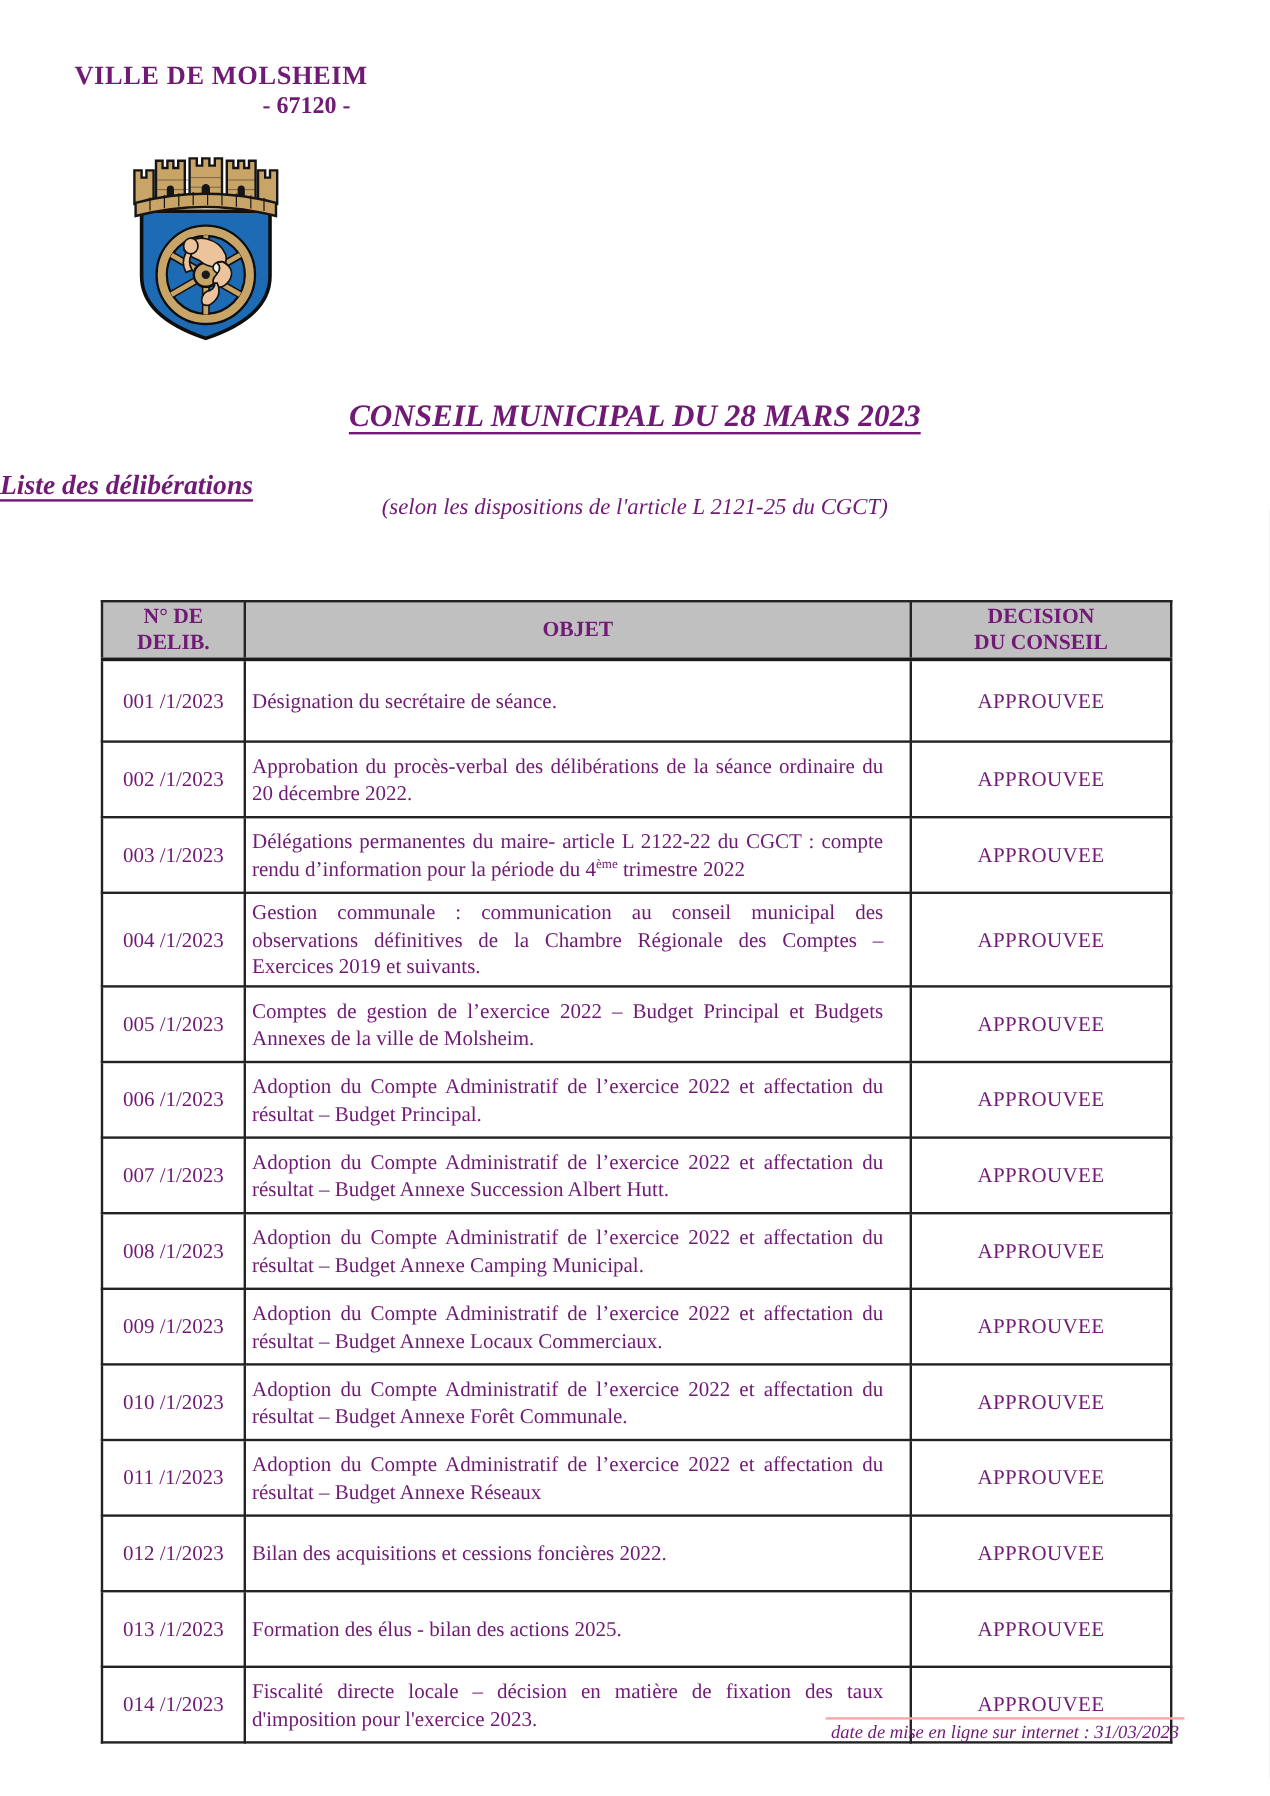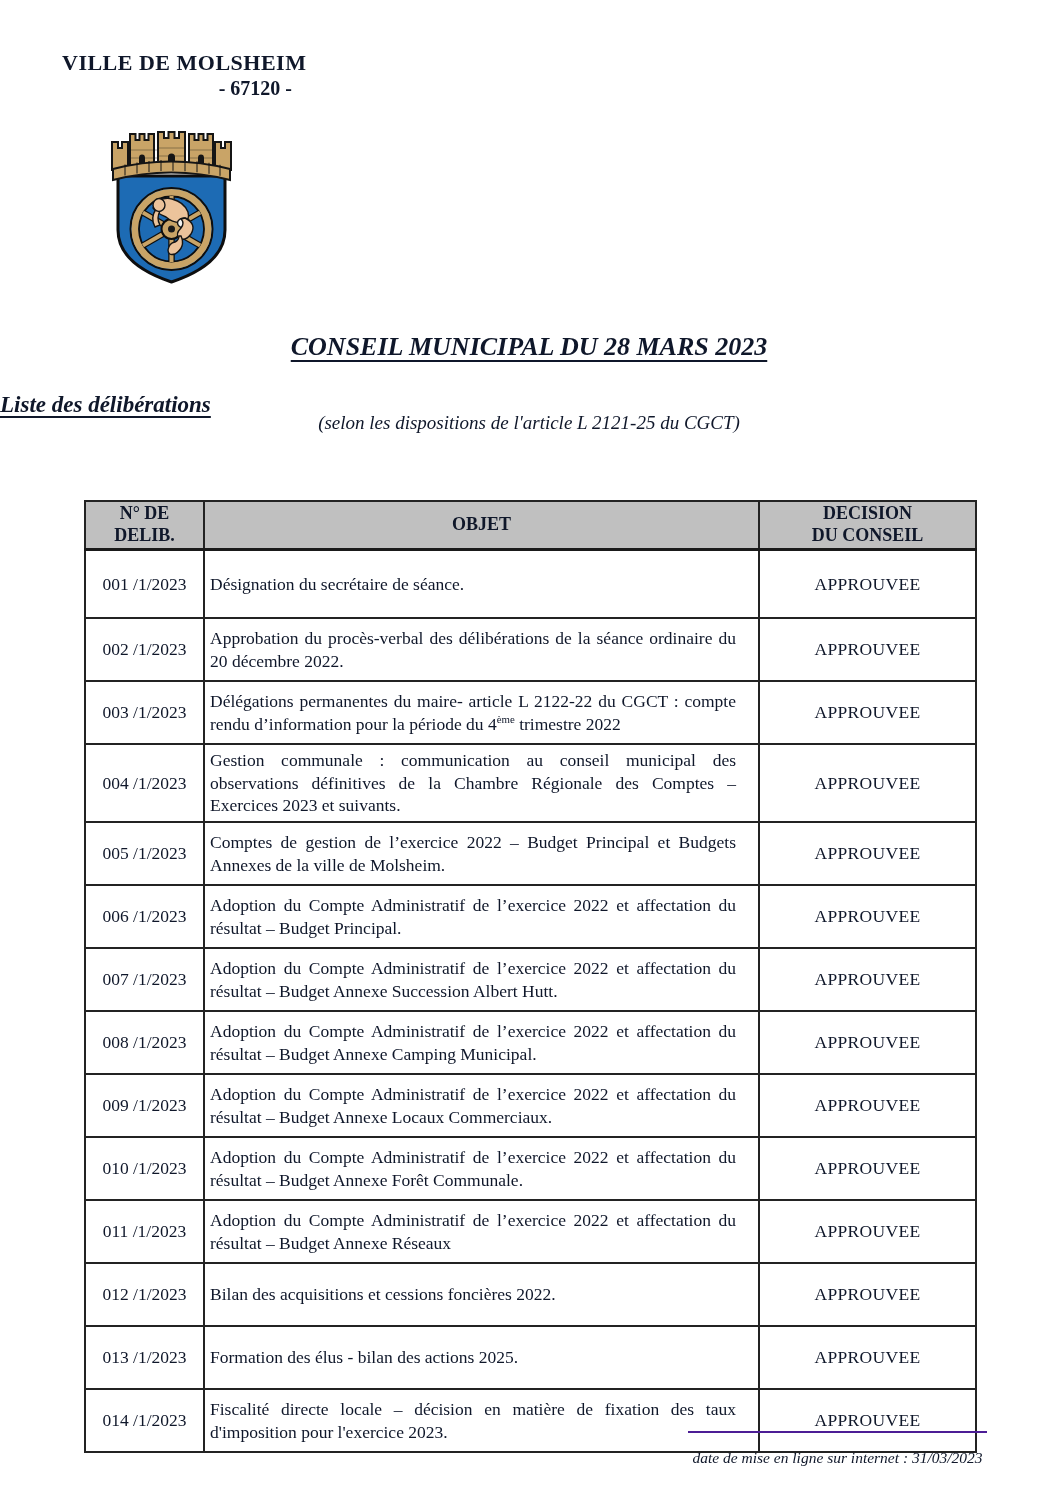--- a/index.html
+++ b/index.html
@@ -2,21 +2,21 @@
 <html lang="fr"><head>
 <meta charset="utf-8">
 <style>
   html,body{margin:0;padding:0;background:#e8e8e8;}
   .page{
     position:relative;
     width:1058px;height:1497px;
     margin:0 auto;
     background:#ffffff;
     font-family:"Liberation Serif","DejaVu Serif",serif;
-    color:#0f172a;
+    color:#701a75;
     overflow:hidden;
   }
   .city-name{
     position:absolute;left:62px;top:50px;
     font-size:22px;font-weight:bold;letter-spacing:.5px;
   }
   .postal-code{
     position:absolute;left:62px;top:77px;width:230px;
     text-align:right;font-size:20px;font-weight:bold;
   }
@@ -75,22 +75,22 @@
   td.decision{letter-spacing:.3px;}
   td.objet{
     text-align:justify;
     padding:3px 22px 3px 5px;
     line-height:1.3;
   }
   td.objet sup{font-size:.62em;line-height:0;}
   .page-footer{
     position:absolute;top:1431px;right:71px;
     width:299px;
-    border-top:2px solid #4c1d95;
-    padding-top:16px;
+    border-top:2px solid #fca5a5;
+    padding-top:2px;
     text-align:center;
     font-size:15.5px;font-style:italic;
   }
 </style>
 </head>
 <body>
 
 <div class="page">
 
   <div class="city-name">VILLE DE MOLSHEIM</div>
@@ -197,21 +197,21 @@
         <td class="objet"><span>Approbation du procès-verbal des délibérations de la séance ordinaire du 20 décembre 2022.</span></td>
         <td class="decision">APPROUVEE</td>
       </tr>
       <tr>
         <td class="num">003 /1/2023</td>
         <td class="objet"><span>Délégations permanentes du maire- article L 2122-22 du CGCT : compte rendu d’information pour la période du 4</span><sup>ème</sup><span> trimestre 2022</span></td>
         <td class="decision">APPROUVEE</td>
       </tr>
       <tr>
         <td class="num">004 /1/2023</td>
-        <td class="objet"><span>Gestion communale : communication au conseil municipal des observations définitives de la Chambre Régionale des Comptes – Exercices 2023 et suivants.</span></td>
+        <td class="objet"><span>Gestion communale : communication au conseil municipal des observations définitives de la Chambre Régionale des Comptes – Exercices 2019 et suivants.</span></td>
         <td class="decision">APPROUVEE</td>
       </tr>
       <tr>
         <td class="num">005 /1/2023</td>
         <td class="objet"><span>Comptes de gestion de l’exercice 2022 – Budget Principal et Budgets Annexes de la ville de Molsheim.</span></td>
         <td class="decision">APPROUVEE</td>
       </tr>
       <tr>
         <td class="num">006 /1/2023</td>
         <td class="objet"><span>Adoption du Compte Administratif de l’exercice 2022 et affectation du résultat – Budget Principal.</span></td>

